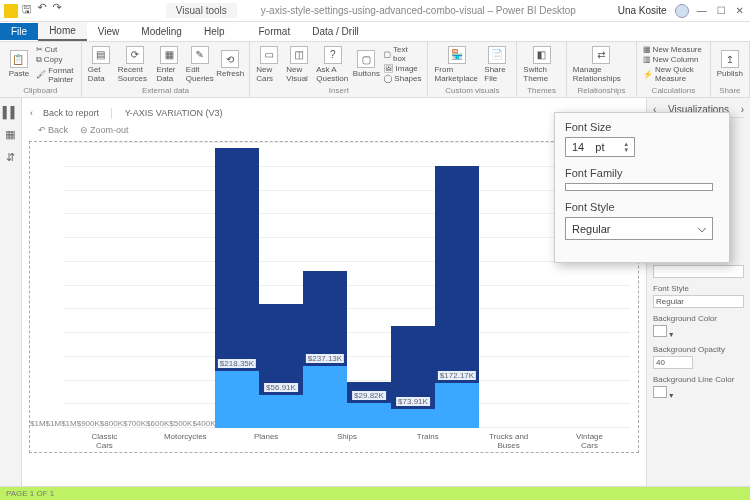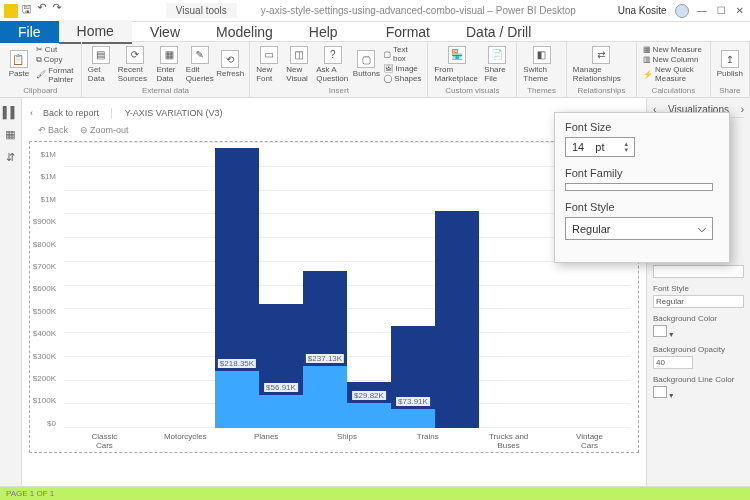--- a/index.html
+++ b/index.html
@@ -8,42 +8,42 @@
 .tb-left{display:flex;align-items:center;gap:4px;padding-left:4px}
 .tb-icon{width:14px;height:14px;background:#f2c811;border-radius:1px}
 .qat{display:flex;gap:6px}
 .qat span{color:#555;font-size:11px}
 .vis-tools{color:#555;font-size:10px;padding:2px 10px;background:#f5f5f5;margin-left:100px}
 .doc-title{color:#888;font-size:10px;margin-left:20px}
 .tb-right{margin-left:auto;display:flex;align-items:center;gap:8px;padding-right:6px}
 .avatar{width:14px;height:14px;border-radius:50%;background:#d0e0f0;border:1px solid #99b}
 .win-btns{display:flex;gap:10px;color:#666;font-size:10px}
 .ribbon-tabs{height:20px;display:flex;align-items:center;gap:0;border-bottom:1px solid #ddd}
-.rt{padding:3px 18px;font-size:14px;color:#444}
+.rt{padding:3px 11px;font-size:10px;color:#444}
 .rt.file{background:#0a6ebd;color:#fff}
 .rt.active{background:#f5f5f5;border-bottom:2px solid #666}
 .ribbon{height:56px;background:#f5f5f5;display:flex;border-bottom:1px solid #ddd}
 .rg{border-right:1px solid #ddd;padding:2px 6px;display:flex;flex-direction:column;align-items:center;justify-content:space-between}
 .rg-items{display:flex;gap:4px;align-items:center;height:40px}
 .rg-col{display:flex;flex-direction:column;gap:1px;font-size:8px;color:#555;align-items:flex-start}
 .rg-col span{display:flex;align-items:center;gap:2px}
 .rg-btn{display:flex;flex-direction:column;align-items:center;gap:1px;font-size:8px;color:#555;min-width:26px}
 .rg-btn .ic{width:18px;height:18px;border:1px solid #bbb;background:#fff;display:flex;align-items:center;justify-content:center;font-size:10px}
 .rg-label{font-size:8px;color:#888;text-align:center}
 .body{display:flex;height:calc(500px - 22px - 20px - 56px - 14px)}
 .leftrail{width:22px;background:#f3f3f3;border-right:1px solid #ddd;display:flex;flex-direction:column;gap:10px;padding-top:8px;align-items:center}
 .leftrail span{font-size:11px;color:#666}
 .canvas{flex:1;position:relative;background:#fff;padding:6px 8px}
 .crumb{display:flex;align-items:center;gap:10px;font-size:9px;color:#666;height:18px}
 .crumb .sep{color:#ccc}
 .crumb .back{color:#666}
 .subbar{display:flex;gap:12px;font-size:9px;color:#888;height:16px;align-items:center;padding-left:8px}
 .chart-box{position:relative;height:310px;margin-top:4px;padding:4px 8px 4px 34px}
 .chart-box.selected{outline:1px dashed #aaa}
-.axis{position:absolute;left:0;top:8px;bottom:24px;width:30px;display:flex;flex-direction:column;justify-content:space-between;align-items:flex-end;font-size:8px;color:#888;padding-right:4px}
+.axis{position:absolute;left:0;top:16px;bottom:24px;width:30px;display:flex;flex-direction:row;justify-content:space-between;align-items:flex-end;font-size:8px;color:#888;padding-right:4px}
 .plot{position:absolute;left:34px;right:8px;top:0;bottom:24px}
 .grid{position:absolute;inset:0;display:flex;flex-direction:column;justify-content:space-between}
 .grid div{border-top:1px solid #eee;height:0}
 .bars{position:absolute;inset:0;display:flex;justify-content:center;align-items:flex-end}
 .bar-wrap{width:44px;display:flex;flex-direction:column;align-items:center;position:relative}
 .bar-stack{width:44px;display:flex;flex-direction:column-reverse;position:relative}
 .seg-dark{background:#1a3a8a;width:100%}
 .seg-light{background:#3ba7ff;width:100%;position:relative}
 .dlabel{position:absolute;top:-12px;left:50%;transform:translateX(-50%);font-size:8px;color:#666;background:#e8f0ff;padding:0 2px;white-space:nowrap}
 .xlabels{position:absolute;left:34px;right:8px;bottom:0;height:20px;display:flex;justify-content:space-around;font-size:8px;color:#666}
@@ -135,21 +135,21 @@
           <span class="ic">⟲</span>
           <span>Refresh</span>
         </div>
     </div>
     <span class="rg-label">External data</span>
   </div>
   <div class="rg">
     <div class="rg-items">
       <div class="rg-btn">
           <span class="ic">▭</span>
-          <span>New Font</span>
+          <span>New Cars</span>
         </div>
       <div class="rg-btn">
           <span class="ic">◫</span>
           <span>New Visual</span>
         </div>
       <div class="rg-btn">
           <span class="ic">?</span>
           <span>Ask A Question</span>
         </div>
       <div class="rg-btn">
@@ -304,20 +304,23 @@
             <div class="bar-wrap">
               <div class="bar-stack">
                 <div class="seg-light" style="height: 19.2166px;">
                   <span class="dlabel">$73.91K</span>
                 </div>
                 <div class="seg-dark" style="height: 83.2px;"></div>
               </div>
             </div>
             <div class="bar-wrap">
               <div class="bar-stack">
+                <div class="seg-light" style="height: 44.7642px;">
+                  <span class="dlabel">$172.17K</span>
+                </div>
                 <div class="seg-dark" style="height: 217.1px;"></div>
               </div>
             </div>
           </div>
       </div>
       <div class="xlabels" id="xlabels">
           <span>Classic Cars</span>
           <span>Motorcycles</span>
           <span>Planes</span>
           <span>Ships</span>

